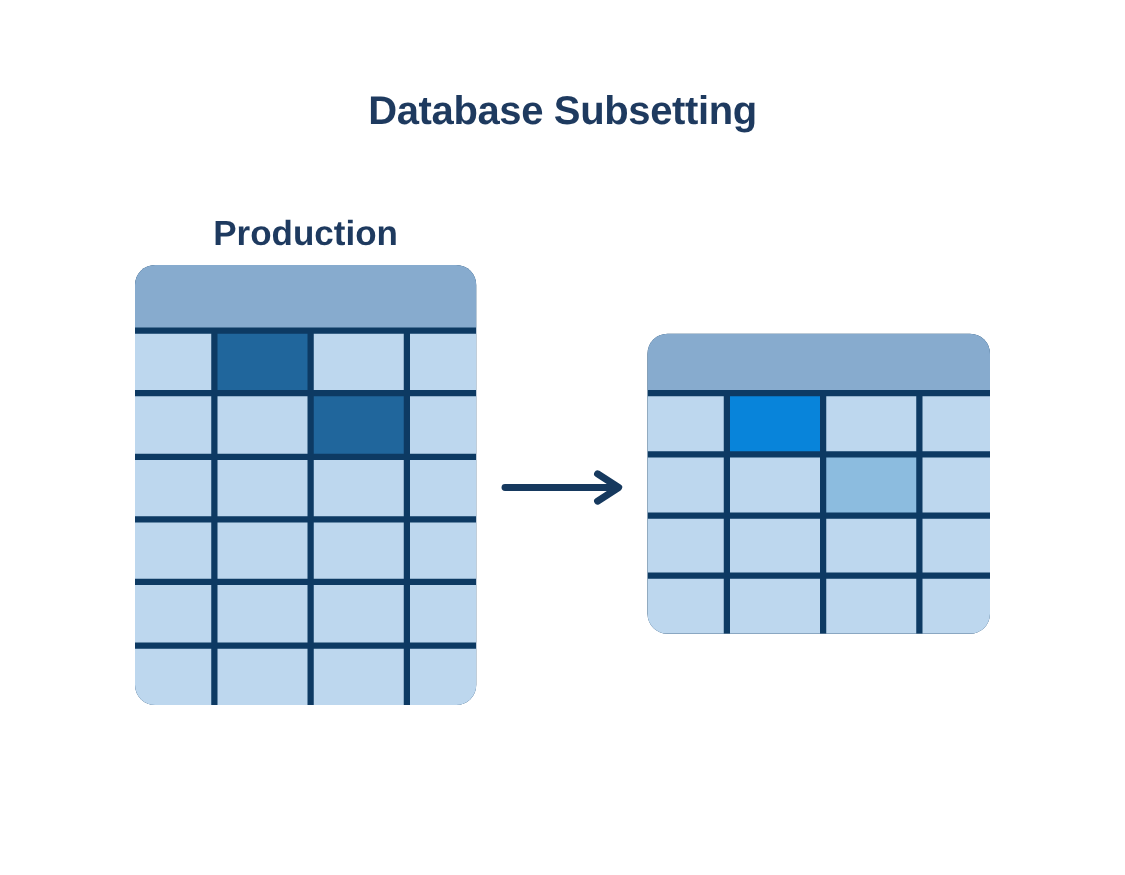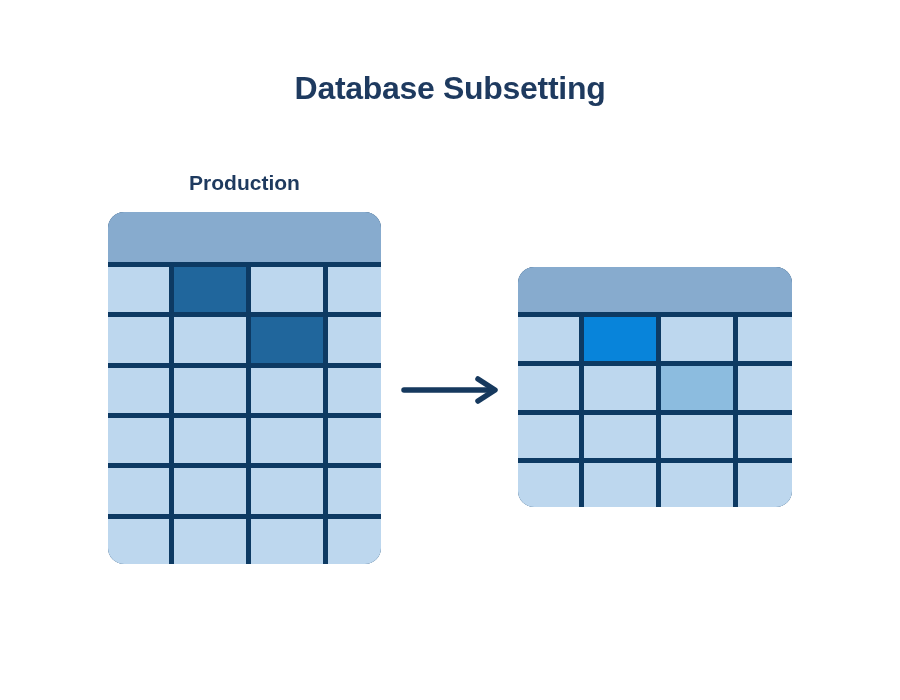--- a/index.html
+++ b/index.html
@@ -30,21 +30,21 @@
   .table-label {
     position: absolute;
     margin: 0;
     text-align: center;
     font-weight: 700;
   }
   .production-label {
     left: 108px;
     top: 171px;
     width: 273px;
-    font-size: 21px;
+    font-size: 28px;
     color: var(--production_label_text, #1e3a5f);
   }
   .subset-label {
     left: 518px;
     top: 216px;
     width: 274px;
     font-size: 22px;
     color: var(--subset_label_text, #000000);
   }
   .db-table {

